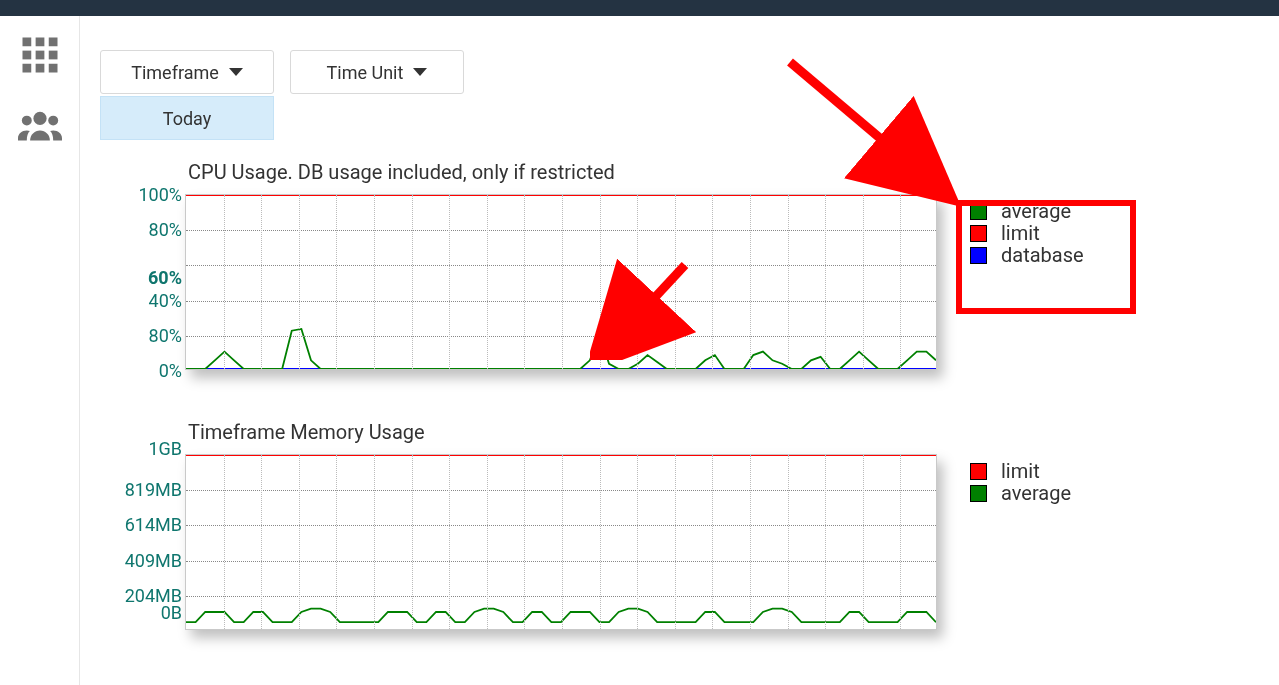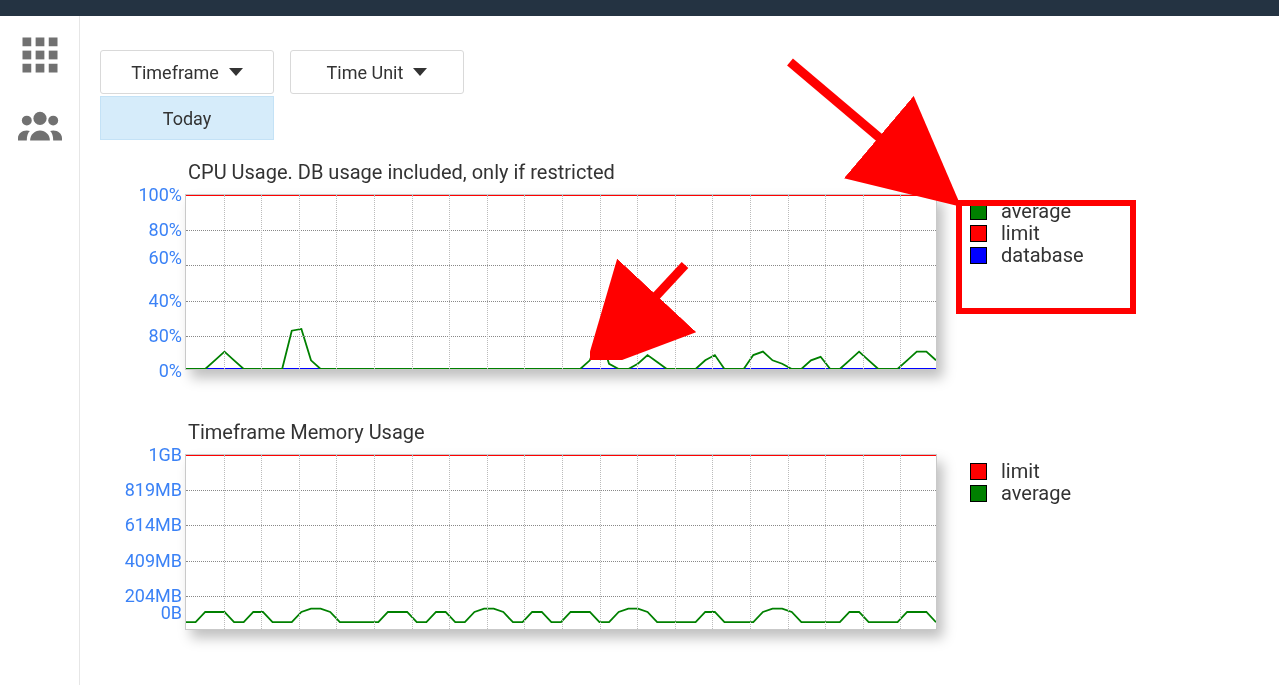--- a/index.html
+++ b/index.html
@@ -10,21 +10,21 @@
   .main { position: absolute; left: 100px; top: 50px; right: 0; }
   .controls { display: flex; gap: 16px; margin-bottom: 8px; }
   .ctrl-col { display: flex; flex-direction: column; width: 174px; }
   .dd-btn { height: 44px; border: 1px solid #d9d9d9; border-radius: 3px; background: #fff; display: flex; align-items: center; justify-content: center; gap: 10px; font-size: 18px; color: #333; cursor: pointer; }
   .dd-btn .caret { width: 0; height: 0; border-left: 7px solid transparent; border-right: 7px solid transparent; border-top: 8px solid #333; }
   .val-btn { height: 44px; margin-top: 2px; background: #d6ecfa; border: 1px solid #c4e2f6; font-size: 18px; color: #333; display: flex; align-items: center; justify-content: center; }
   .chart-block { position: relative; margin-top: 20px; height: 240px; }
   .chart-title { position: absolute; left: 88px; top: 0; font-size: 20px; color: #333; }
   .chart-area { position: absolute; left: 85px; top: 34px; width: 752px; height: 176px; border: 1px solid #c9c9c9; background: #fff; }
   .chart-shadow { position:absolute; left:85px; top:34px; width:752px; height:176px; box-shadow: 6px 8px 12px rgba(0,0,0,0.25); pointer-events:none; }
-  .y-tick { position: absolute; right: calc(100% - 82px); font-size: 18px; color: #3b82f6; text-align: right; transform: translateY(-50%); }
+  .y-tick { position: absolute; right: calc(100% - 82px); font-size: 18px; color: #0f766e; text-align: right; transform: translateY(-50%); }
   .hgrid { position: absolute; left: 0; right: 0; border-top: 1px dotted #888; }
   .vgrid { position: absolute; top: 0; bottom: 0; border-left: 1px dotted #bbb; }
   .legend { position: absolute; left: 870px; top: 30px; font-size: 20px; color: #333; }
   .legend-row { display: flex; align-items: center; gap: 14px; line-height: 22px; }
   .swatch { width: 17px; height: 17px; border: 1px solid #000; display: inline-block; }
   .highlight-box { position: absolute; border: 6px solid #ff0000; }
   .arrow { position: absolute; pointer-events: none; }
   svg.plot { position:absolute; left:0; top:0; width:100%; height:100%; }
 </style>
 </head>
@@ -118,21 +118,21 @@
           <span class="swatch" style="background: rgb(255, 0, 0);"></span>
           <span>limit</span>
         </div>
         <div class="legend-row">
           <span class="swatch" style="background: rgb(0, 0, 255);"></span>
           <span>database</span>
         </div>
       </div>
   <div class="y-tick" style="top: 34px;">100%</div>
       <div class="y-tick" style="top: 69.2px; margin-left: 17px;">80%</div>
-      <div class="y-tick" style="top: 97px;">60%</div>
+      <div class="y-tick" style="top: 117px; font-weight: bold;">60%</div>
       <div class="y-tick" style="top: 139.6px; text-align: right;">40%</div>
       <div class="y-tick" style="top: 174.8px;">80%</div>
       <div class="y-tick" style="top: 210px;">0%</div>
     </div>
 
   <div class="chart-block" id="chart1">
     <div class="chart-title">Timeframe Memory Usage</div>
     <div class="chart-area">
       <svg class="plot" id="plot1" viewBox="0 0 752 176" preserveAspectRatio="none">
           <line x1="0" x2="752" y1="0" y2="0" stroke="#ff0000" stroke-width="2"></line>
@@ -166,21 +166,21 @@
     <div class="legend" id="legend1" style="top:40px;">
         <div class="legend-row">
           <span class="swatch" style="background: rgb(255, 0, 0);"></span>
           <span>limit</span>
         </div>
         <div class="legend-row">
           <span class="swatch" style="background: rgb(0, 128, 0);"></span>
           <span>average</span>
         </div>
       </div>
-  <div class="y-tick" style="top: 34px;">1GB</div>
+  <div class="y-tick" style="top: 28px;">1GB</div>
       <div class="y-tick" style="top: 69.2px;">819MB</div>
       <div class="y-tick" style="top: 104.4px;">614MB</div>
       <div class="y-tick" style="top: 139.6px;">409MB</div>
       <div class="y-tick" style="top: 174.8px;">204MB</div>
       <div class="y-tick" style="top: 192px;">0B</div>
     </div>
 
 </div>
 
 <div class="highlight-box" style="left:956px; top:200px; width:180px; height:114px;"></div>

